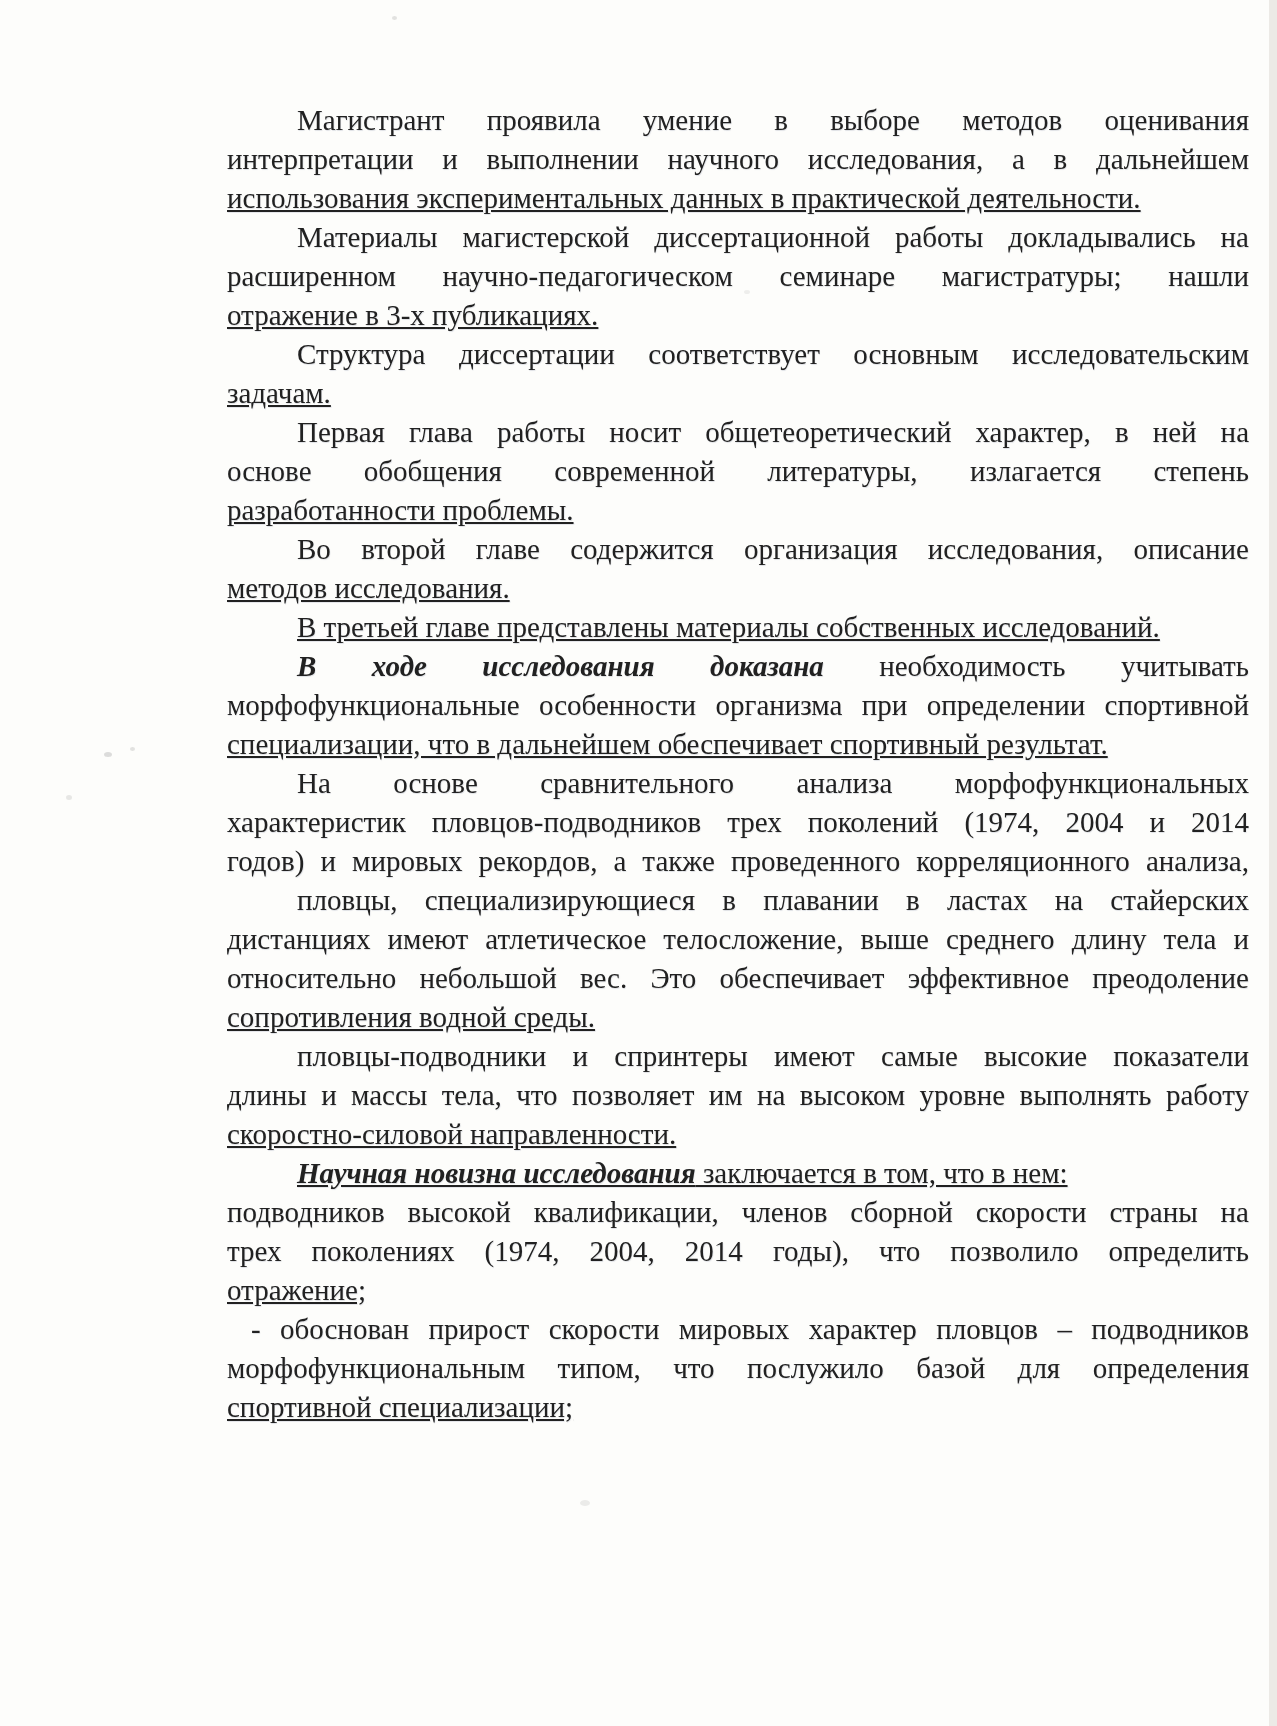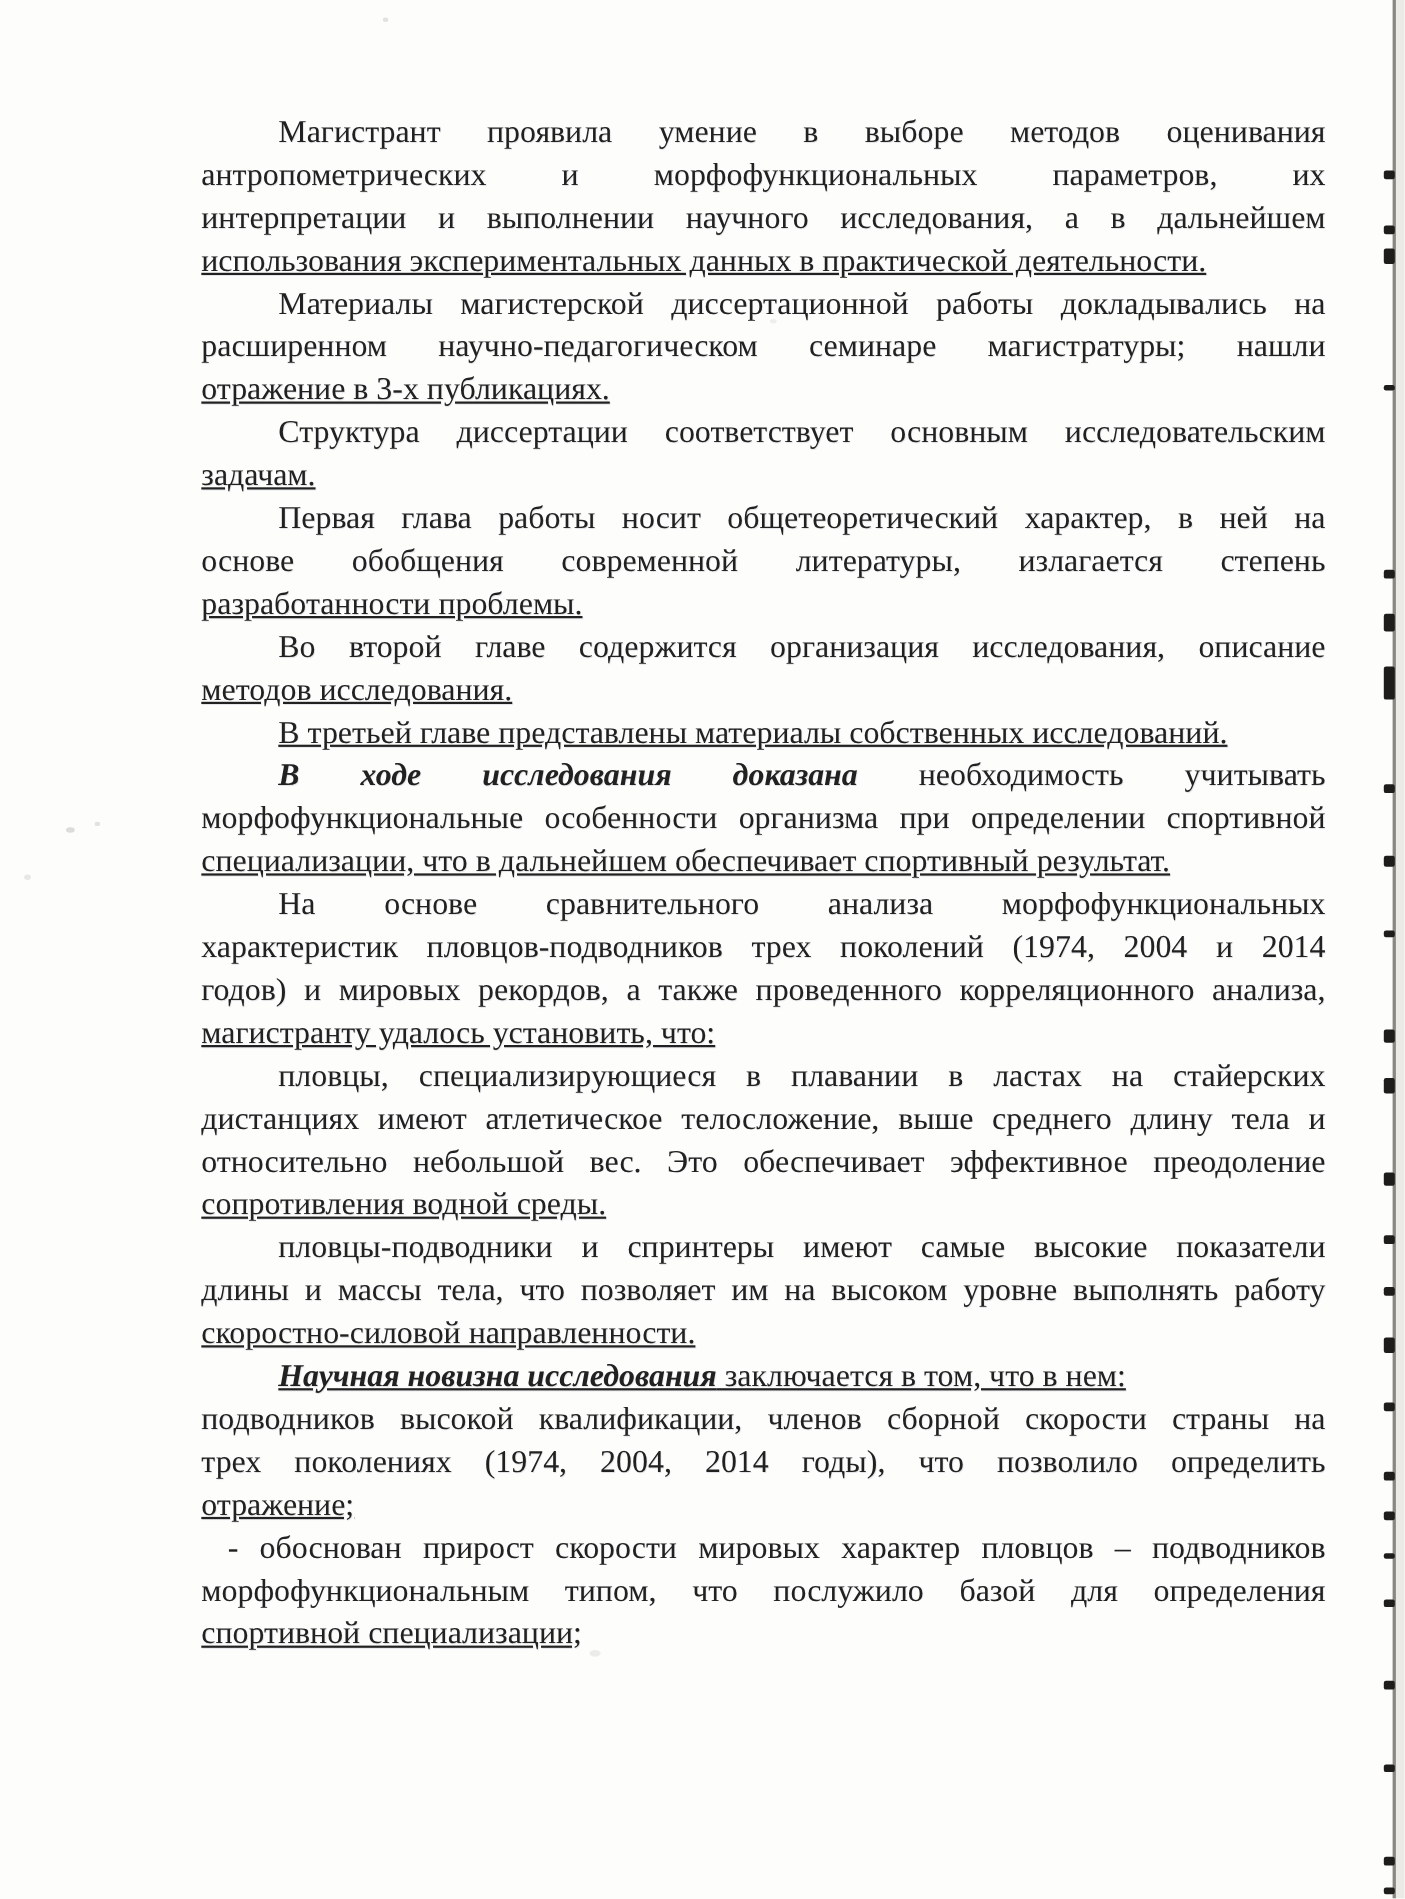--- a/index.html
+++ b/index.html
@@ -10,20 +10,21 @@
     width: 1277px;
     height: 1726px;
     position: relative;
     overflow: hidden;
     background: #fdfdfb;
     font-family: "Liberation Serif", "DejaVu Serif", serif;
   }
   .page {
     position: absolute;
     inset: 0;
+    margin-left: 44px;
   }
   .doc-text {
     position: absolute;
     left: 183px;
     top: 101px;
     width: 1022px;
     font-size: 29px;
     line-height: 39px;
     color: #212121;
     text-shadow: 0.6px 0.8px 0.7px rgba(90, 100, 135, 0.18);
@@ -72,21 +73,20 @@
     background: #6b6b6b;
   }
 </style>
 </head>
 <body>
 
 <div class="page">
   <div class="doc-text">
       <div class="para">
         <div class="line first ind-standard"><span>Магистрант проявила умение в выборе методов оценивания</span></div>
-        <div class="line"><span>антропометрических и морфофункциональных параметров, их</span></div>
         <div class="line"><span>интерпретации и выполнении научного исследования, а в дальнейшем</span></div>
         <div class="line last"><span>использования экспериментальных данных в практической деятельности.</span></div>
       </div>
       <div class="para">
         <div class="line first ind-standard"><span>Материалы магистерской диссертационной работы докладывались на</span></div>
         <div class="line"><span>расширенном научно-педагогическом семинаре магистратуры; нашли</span></div>
         <div class="line last"><span>отражение в 3-х публикациях.</span></div>
       </div>
       <div class="para">
         <div class="line first ind-standard"><span>Структура диссертации соответствует основным исследовательским</span></div>
@@ -106,21 +106,20 @@
       </div>
       <div class="para">
         <div class="line first ind-standard"><span class="seg-bi">В ходе исследования доказана</span><span> необходимость учитывать</span></div>
         <div class="line"><span>морфофункциональные особенности организма при определении спортивной</span></div>
         <div class="line last"><span>специализации, что в дальнейшем обеспечивает спортивный результат.</span></div>
       </div>
       <div class="para">
         <div class="line first ind-standard"><span>На основе сравнительного анализа морфофункциональных</span></div>
         <div class="line"><span>характеристик пловцов-подводников трех поколений (1974, 2004 и 2014</span></div>
         <div class="line"><span>годов) и мировых рекордов, а также проведенного корреляционного анализа,</span></div>
-        <div class="line last"><span>магистранту удалось установить, что:</span></div>
       </div>
       <div class="para">
         <div class="line first ind-standard"><span>пловцы, специализирующиеся в плавании в ластах на стайерских</span></div>
         <div class="line"><span>дистанциях имеют атлетическое телосложение, выше среднего длину тела и</span></div>
         <div class="line"><span>относительно небольшой вес. Это обеспечивает эффективное преодоление</span></div>
         <div class="line last"><span>сопротивления водной среды.</span></div>
       </div>
       <div class="para">
         <div class="line first ind-standard"><span>пловцы-подводники и спринтеры имеют самые высокие показатели</span></div>
         <div class="line"><span>длины и массы тела, что позволяет им на высоком уровне выполнять работу</span></div>

